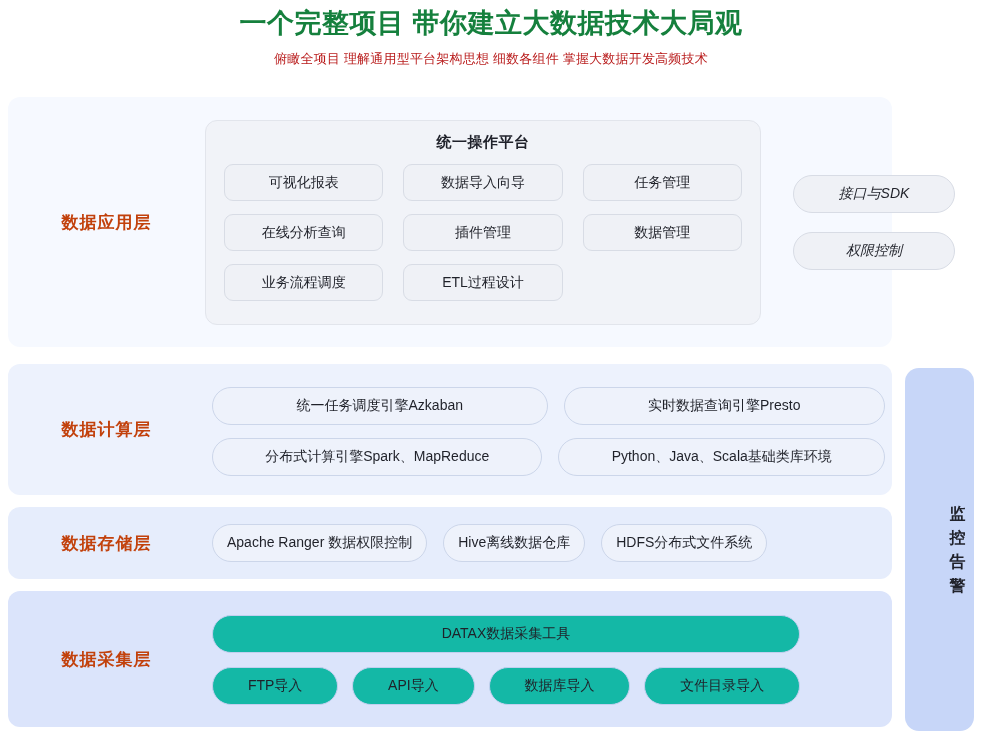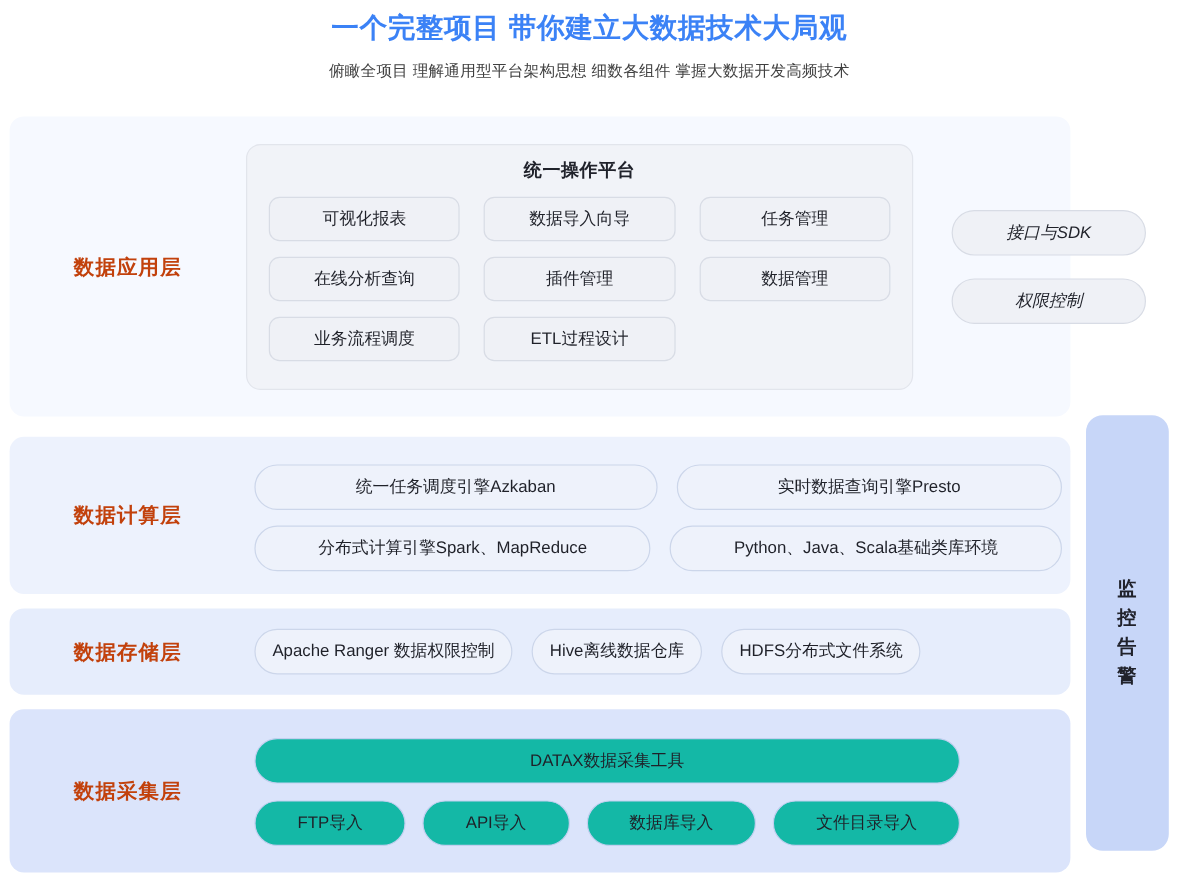--- a/index.html
+++ b/index.html
@@ -9,30 +9,30 @@
     background: #ffffff;
     font-family: "Liberation Sans", "DejaVu Sans", sans-serif;
     overflow: hidden;
   }
 
   .page { position: relative; width: 982px; height: 734px; }
 
   
   .header { padding-top: 6px; text-align: center; }
   .main-title {
-    font-size: 23px;
-    font-weight: bold;
-    color: #3b82f6;
+    font-size: 27px;
+    font-weight: bold;
+    color: #15803d;
     letter-spacing: 0.5px;
     line-height: 34px;
   }
   .sub-title {
     margin-top: 10px;
     font-size: 13px;
-    color: #404040;
+    color: #b91c1c;
     letter-spacing: 0.2px;
   }
 
   
   .diagram {
     position: absolute;
     left: 8px;
     top: 97px;
     width: 966px;
     height: 630px;
@@ -160,28 +160,28 @@
     gap: 14px;
   }
   .collect-top .pill { width: 100%; }
   .collect-bottom { display: flex; gap: 14px; }
   .collect-bottom .pill { flex: 1 1 auto; }
 
   
   .monitor {
     position: absolute;
     left: 897px;
-    top: 249px;
+    top: 271px;
     width: 69px;
     height: 363px;
     background: #c7d6f8;
     border-radius: 14px;
     display: flex;
     align-items: center;
-    justify-content: center;
+    justify-content: flex-end;
   }
   .monitor-label {
     font-size: 16px;
     font-weight: bold;
     color: #20222b;
     text-align: center;
     line-height: 24px;
     letter-spacing: 1px;
     writing-mode: horizontal-tb;
     width: 32px;

